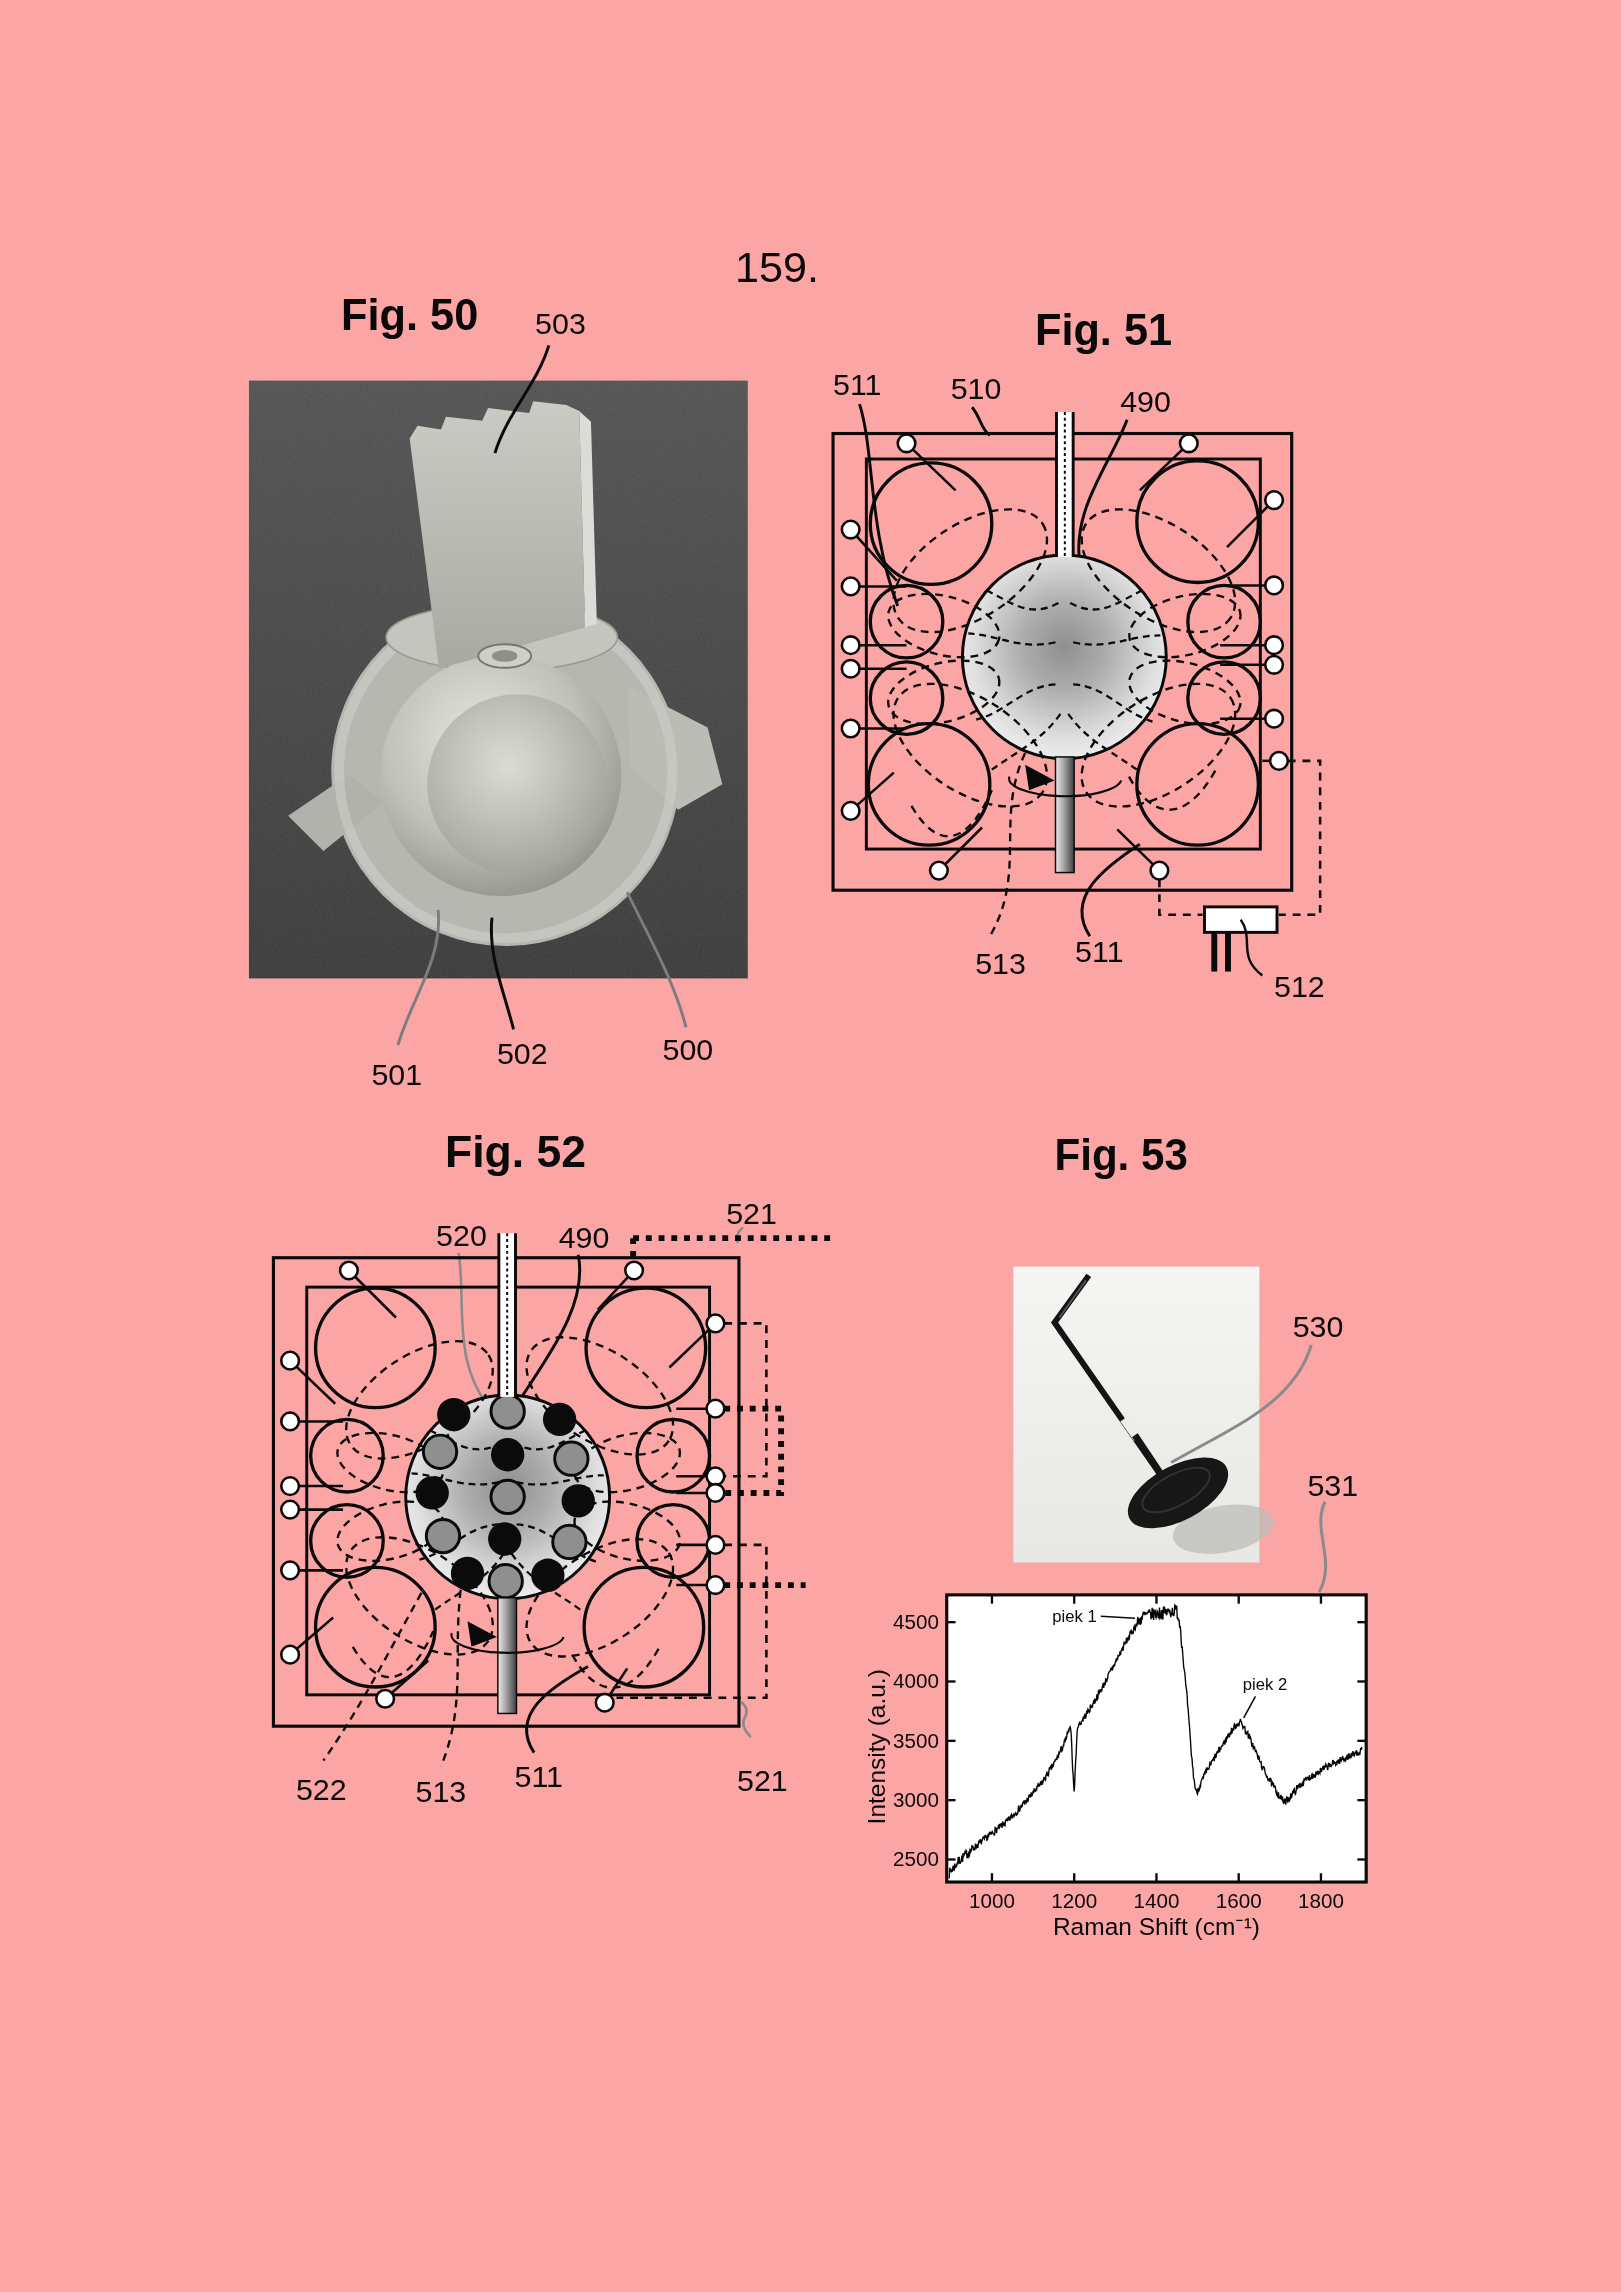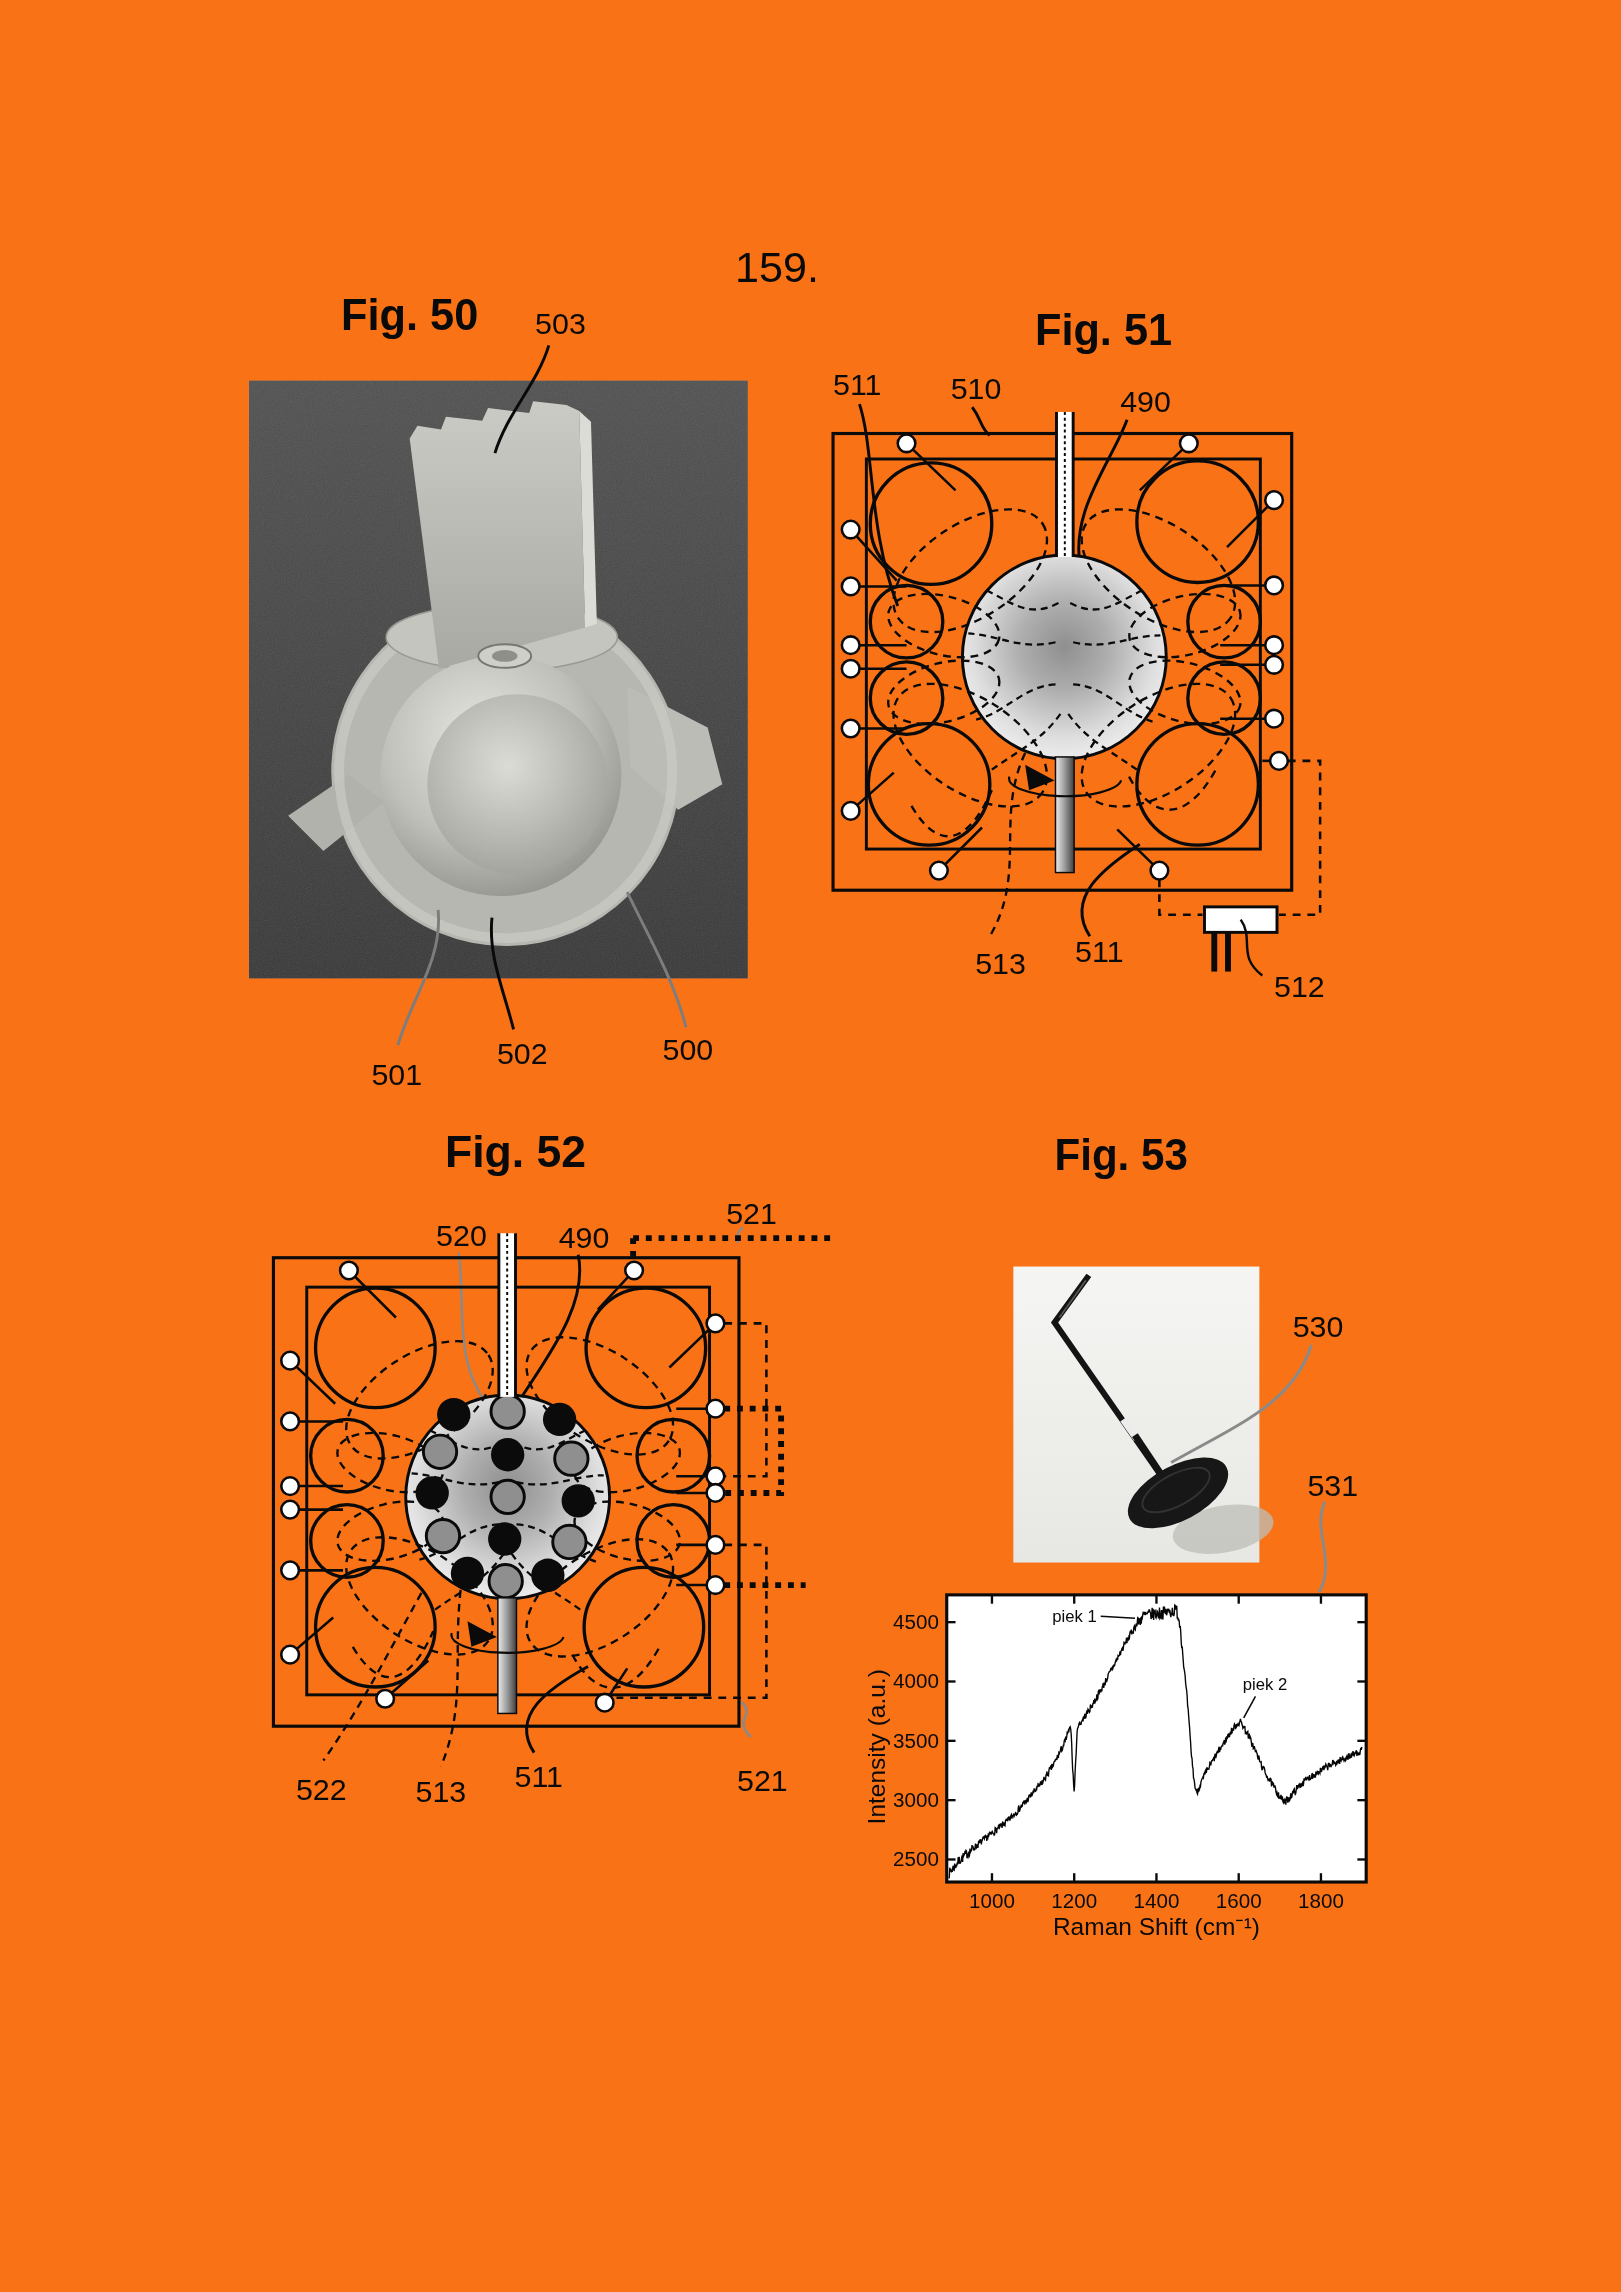--- a/index.html
+++ b/index.html
@@ -1,16 +1,16 @@
 <!DOCTYPE html>
 <html><head>
 <meta charset="utf-8">
 <style>
   html,body{margin:0;padding:0;background:#ffffff;}
-  .page{position:relative;width:1621px;height:2293px;background:#f97316;overflow:hidden;
+  .page{position:relative;width:1621px;height:2293px;background:#fca5a5;overflow:hidden;
         font-family:"Liberation Sans",sans-serif;}
   svg text{font-family:"Liberation Sans",sans-serif;fill:#0a0a0a;}
   .title{font-size:46px;font-weight:bold;}
   .ref{font-size:31px;}
   .pagenum{font-size:44px;}
   .ticklbl{font-size:21px;}
   .axlbl{font-size:25px;}
   .annlbl{font-size:17px;}
 </style>
 </head>

